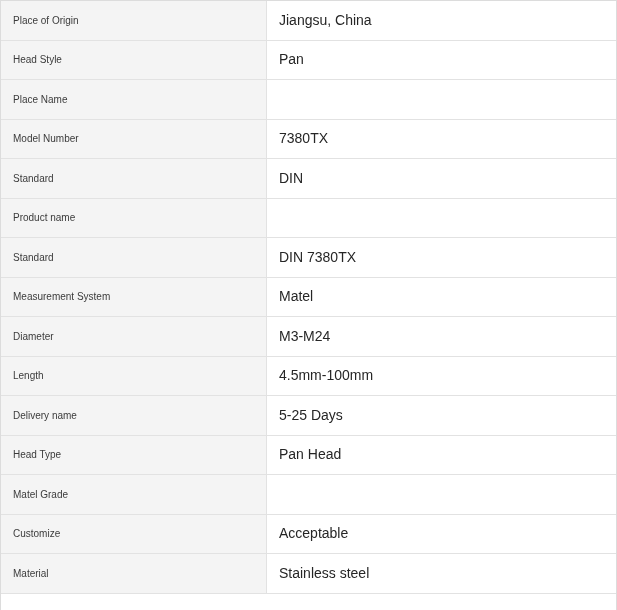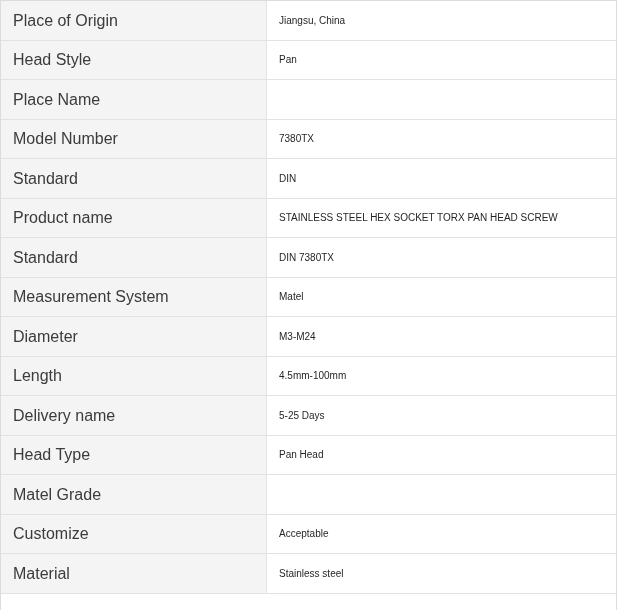--- a/index.html
+++ b/index.html
@@ -38,31 +38,31 @@
     border-bottom: 1px solid var(--border);
   }
   .label-cell {
     flex: 0 0 266px;
     width: 266px;
     background: var(--label-bg);
     border-right: 1px solid var(--border);
     display: flex;
     align-items: center;
     padding: 8px 10px 8px 12px;
-    font-size: 16px;
+    font-size: 10px;
     line-height: 19px;
     color: var(--label-text);
   }
   .value-cell {
     flex: 1 1 auto;
     background: var(--value-bg);
     display: flex;
     align-items: center;
     padding: 8px 6px 8px 12px;
-    font-size: 10px;
+    font-size: 14px;
     line-height: 21px;
     color: var(--value-text);
   }
 </style>
 </head>
 <body>
 
 <div class="page">
   <div class="spec-table">
       <div class="row">
@@ -79,21 +79,20 @@
       <div class="row">
         <div class="label-cell">Model Number</div>
         <div class="value-cell">7380TX</div>
       </div>
       <div class="row">
         <div class="label-cell">Standard</div>
         <div class="value-cell">DIN</div>
       </div>
       <div class="row">
         <div class="label-cell">Product name</div>
-        <div class="value-cell">STAINLESS STEEL HEX SOCKET TORX PAN HEAD SCREW</div>
       </div>
       <div class="row">
         <div class="label-cell">Standard</div>
         <div class="value-cell">DIN 7380TX</div>
       </div>
       <div class="row">
         <div class="label-cell">Measurement System</div>
         <div class="value-cell">Matel</div>
       </div>
       <div class="row">

